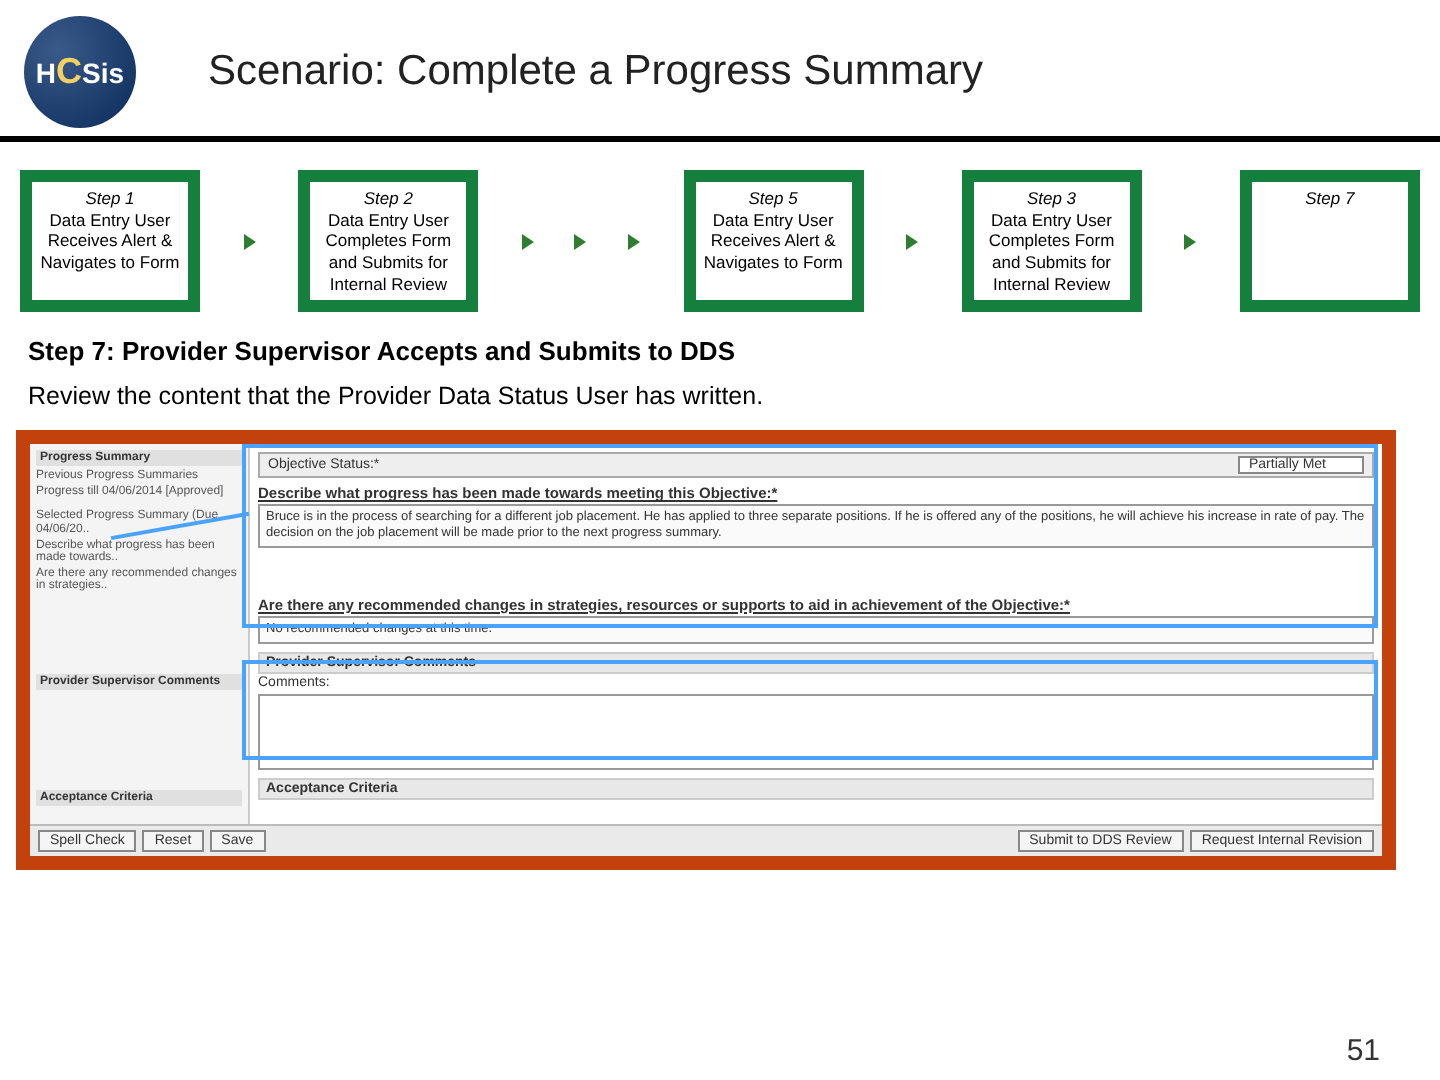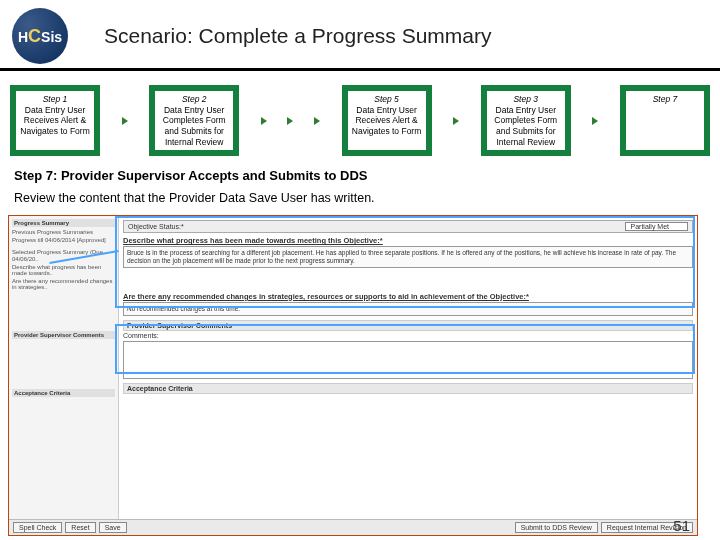--- a/index.html
+++ b/index.html
@@ -71,22 +71,22 @@
     font-size: 13px;
     font-weight: bold;
     padding: 6px 1px 4px 14px;
   }
   .step-body {
     font-size: 12.5px;
     padding: 4px 14px 6px 14px;
   }
   .form-shot {
     margin: 4px 22px 0 8px;
-    border: 1px solid #c2410c;
-    height: 321px;
+    border: 7px solid #c2410c;
+    height: 220px;
     position: relative;
     background: #fff;
     font-size: 7px;
     color: #333;
     overflow: hidden;
   }
   .side-panel {
     position: absolute;
     left: 0; top: 0; bottom: 0;
     width: 110px;
@@ -168,21 +168,21 @@
   <div class="arrow"></div>
   <div class="arrow"></div>
   <div class="step-box"><span class="st">Step 5</span><span>Data Entry User Receives Alert &amp; Navigates to Form</span></div>
   <div class="arrow"></div>
   <div class="step-box"><span class="st">Step 3</span><span>Data Entry User Completes Form and Submits for Internal Review</span></div>
   <div class="arrow"></div>
   <div class="step-box"><span class="st">Step 7</span></div>
 </div>
 
 <div class="step-heading">Step 7: Provider Supervisor Accepts and Submits to DDS</div>
-<div class="step-body">Review the content that the Provider Data Save User has written.</div>
+<div class="step-body">Review the content that the Provider Data Status User has written.</div>
 
 <div class="form-shot">
   <div class="side-panel">
     <div class="sh">Progress Summary</div>
     <div class="sl">Previous Progress Summaries</div>
     <div class="sl">Progress till 04/06/2014 [Approved]</div>
     <div class="sl" style="margin-top:6px">Selected Progress Summary (Due 04/06/20..</div>
     <div class="sl">Describe what progress has been made towards..</div>
     <div class="sl">Are there any recommended changes in strategies..</div>
     <div class="sh" style="margin-top:40px">Provider Supervisor Comments</div>

